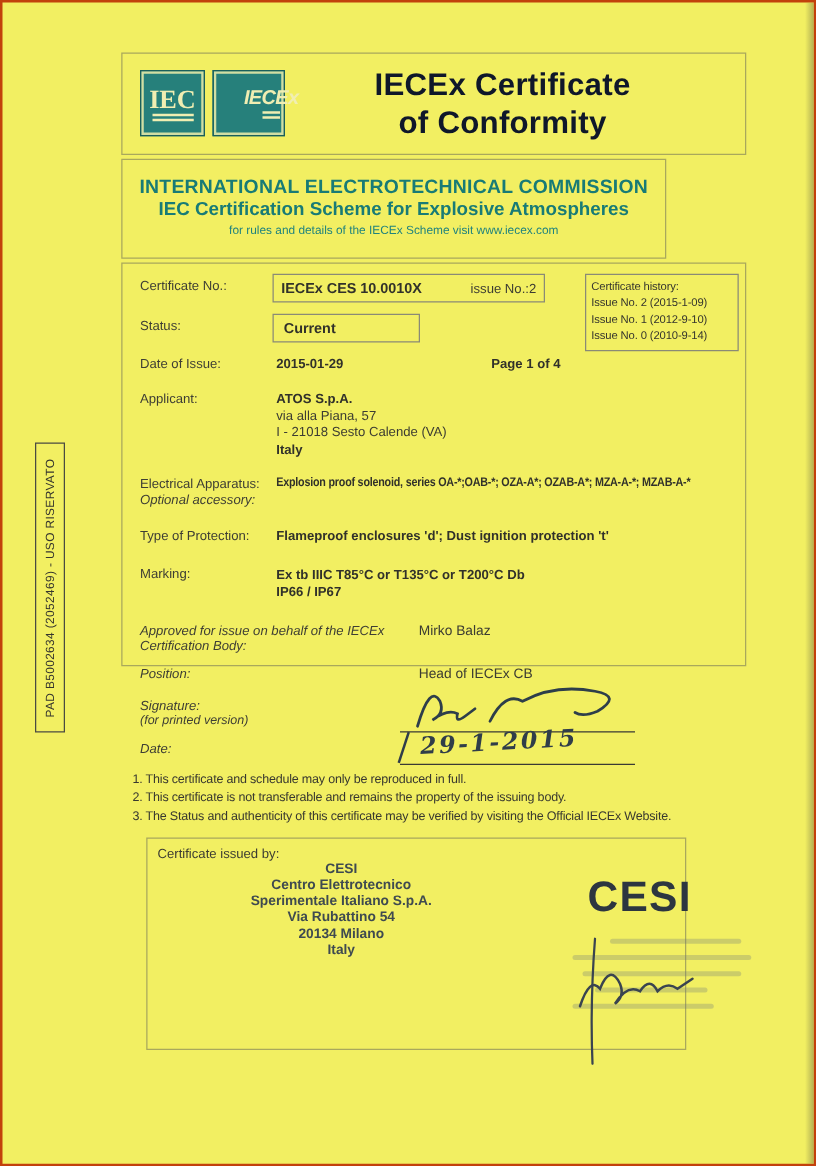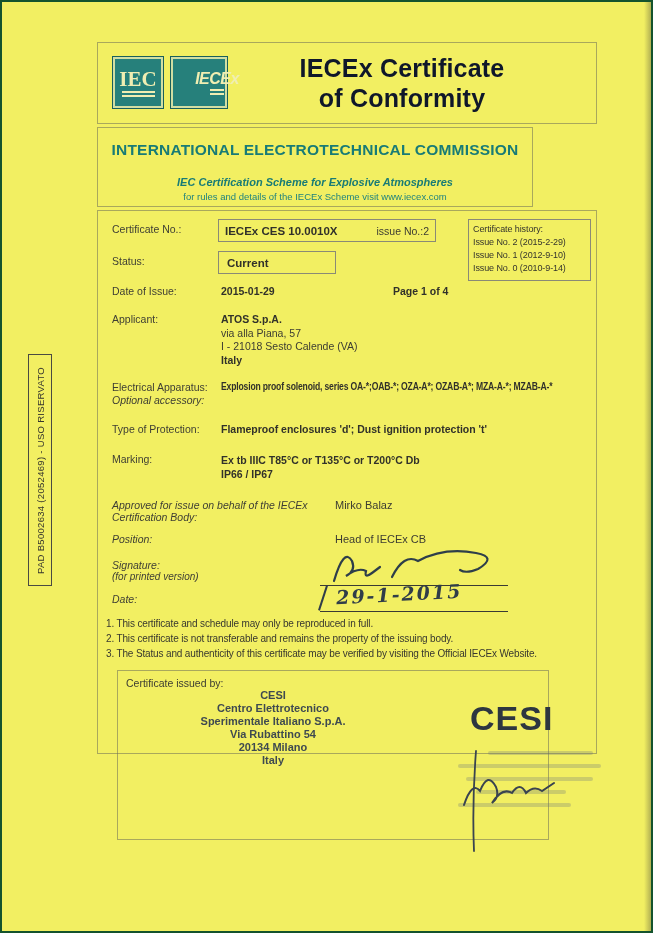--- a/index.html
+++ b/index.html
@@ -1,18 +1,18 @@
 <!DOCTYPE html>
 <html><head>
 <meta charset="utf-8">
 <style>
   html,body{margin:0;padding:0;background:#d8d8d8;}
   .scan{
     position:relative;width:653px;height:933px;margin:0 auto;
-    background:#f2ef62;border:2px solid #14532d;box-sizing:border-box;
+    background:#f2ef62;border:2px solid #c2410c;box-sizing:border-box;
     font-family:"Liberation Sans", sans-serif;color:#3c3c32;overflow:hidden;
   }
   .scan::after{content:"";position:absolute;top:0;right:0;bottom:0;width:7px;
     background:linear-gradient(to right, rgba(0,0,0,0), rgba(60,60,55,0.35));pointer-events:none;}
   .box{position:absolute;border:1px solid rgba(110,110,88,0.55);box-sizing:border-box;}
   
   .side-box{
     position:absolute;left:26px;top:352px;width:22px;height:230px;
     border:1px solid #4a4a42;display:flex;align-items:center;justify-content:center;
   }
@@ -28,24 +28,24 @@
   .iec-logo{left:14px;top:13px;width:52px;height:53px;}
   .iec-logo .t{font-family:"Liberation Serif", serif;font-weight:bold;font-size:21px;line-height:20px;}
   .iecex-logo{left:72px;top:13px;width:58px;height:53px;padding-left:36px;}
   .iecex-logo .t{font-style:italic;font-weight:bold;font-size:16px;line-height:17px;letter-spacing:-0.5px;}
   .logo .bar{width:66%;height:2px;background:#f0eeb2;margin-top:2px;}
   .title{position:absolute;left:150px;right:40px;top:10px;text-align:center;
     color:#0f172a;font-weight:bold;font-size:25px;line-height:30px;letter-spacing:0.2px;}
   
   .comm-box{left:95px;top:125px;width:436px;height:80px;text-align:center;color:#187b76;padding-top:13px;}
   .comm1{font-size:15.5px;font-weight:bold;letter-spacing:0.2px;}
-  .comm2{font-size:11px;font-weight:bold;margin-top:17px;font-style:italic;}
+  .comm2{font-size:15px;font-weight:bold;margin-top:0;}
   .comm3{font-size:9.5px;margin-top:3px;color:#20837e;}
   
-  .mid-box{left:95px;top:208px;width:500px;height:544px;font-size:10.5px;}
+  .mid-box{left:95px;top:208px;width:500px;height:323px;font-size:10.5px;}
   .mid-box .lab{position:absolute;left:14px;color:#3e3e34;}
   .mid-box .ital{font-style:italic;}
   .val{font-weight:bold;color:#31312a;}
   .vbox{position:absolute;border:1px solid #8a8a76;box-sizing:border-box;display:flex;align-items:center;}
   .certno-box{left:120px;top:8px;width:218px;height:23px;padding:0 6px;justify-content:space-between;}
   .status-box{left:120px;top:40px;width:118px;height:23px;padding:0 8px;}
   .hist-box{position:absolute;left:370px;top:8px;width:123px;height:62px;border:1px solid #8a8a76;
     box-sizing:border-box;padding:3px 4px;font-size:9px;line-height:13px;color:#35352d;letter-spacing:-0.1px;white-space:nowrap;}
   .nowrap{white-space:nowrap;}
   .ea-val{position:absolute;left:123px;top:170px;font-size:10px;letter-spacing:-0.2px;
@@ -106,21 +106,21 @@
   <div class="box mid-box">
 
     <div class="lab" style="top:12px;">Certificate No.:</div>
     <div class="vbox certno-box">
       <span class="val" style="font-size:11.5px;">IECEx CES 10.0010X</span>
       <span style="font-size:10.5px;">issue No.:2</span>
     </div>
 
     <div class="hist-box">
       <div>Certificate history:</div>
-      <div>Issue No. 2 (2015-2-29)</div>
+      <div>Issue No. 2 (2015-1-09)</div>
       <div>Issue No. 1 (2012-9-10)</div>
       <div>Issue No. 0 (2010-9-14)</div>
     </div>
 
     <div class="lab" style="top:44px;">Status:</div>
     <div class="vbox status-box">
       <span class="val" style="font-size:11.5px;">Current</span>
     </div>
 
     <div class="lab" style="top:74px;">Date of Issue:</div>

